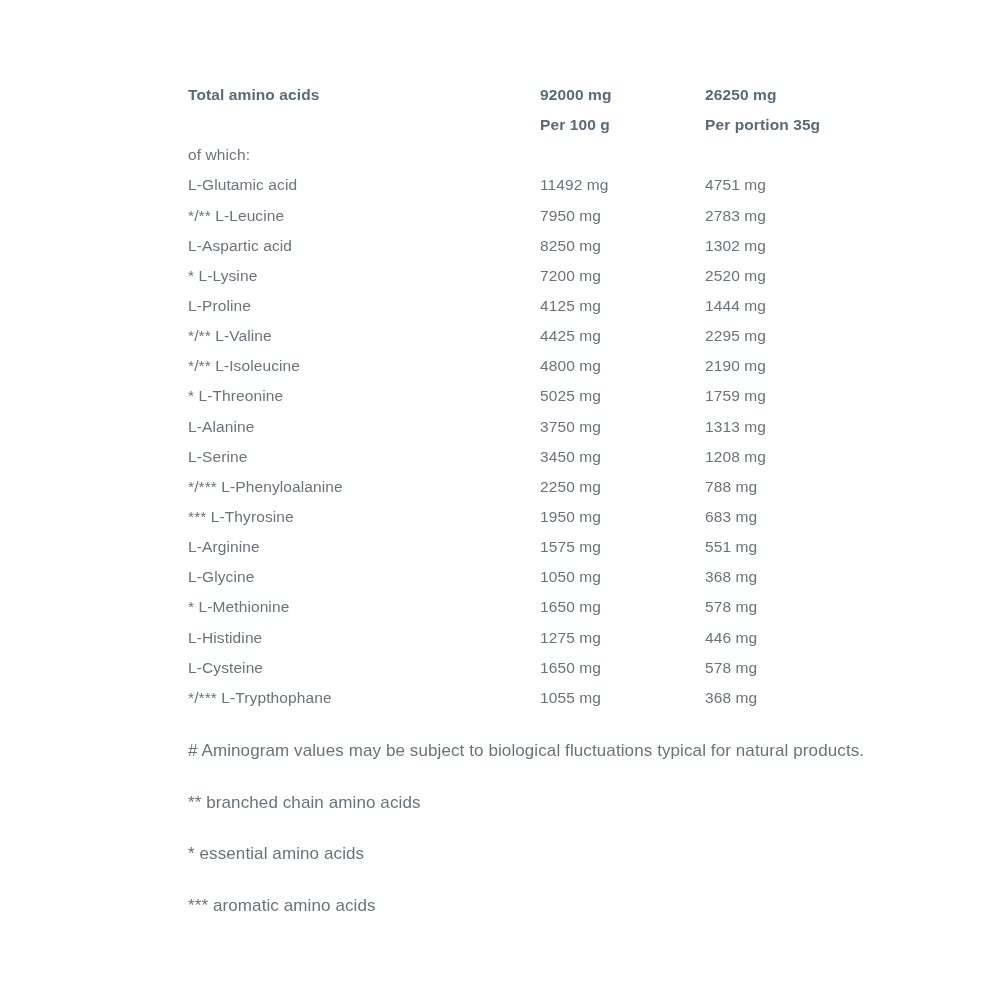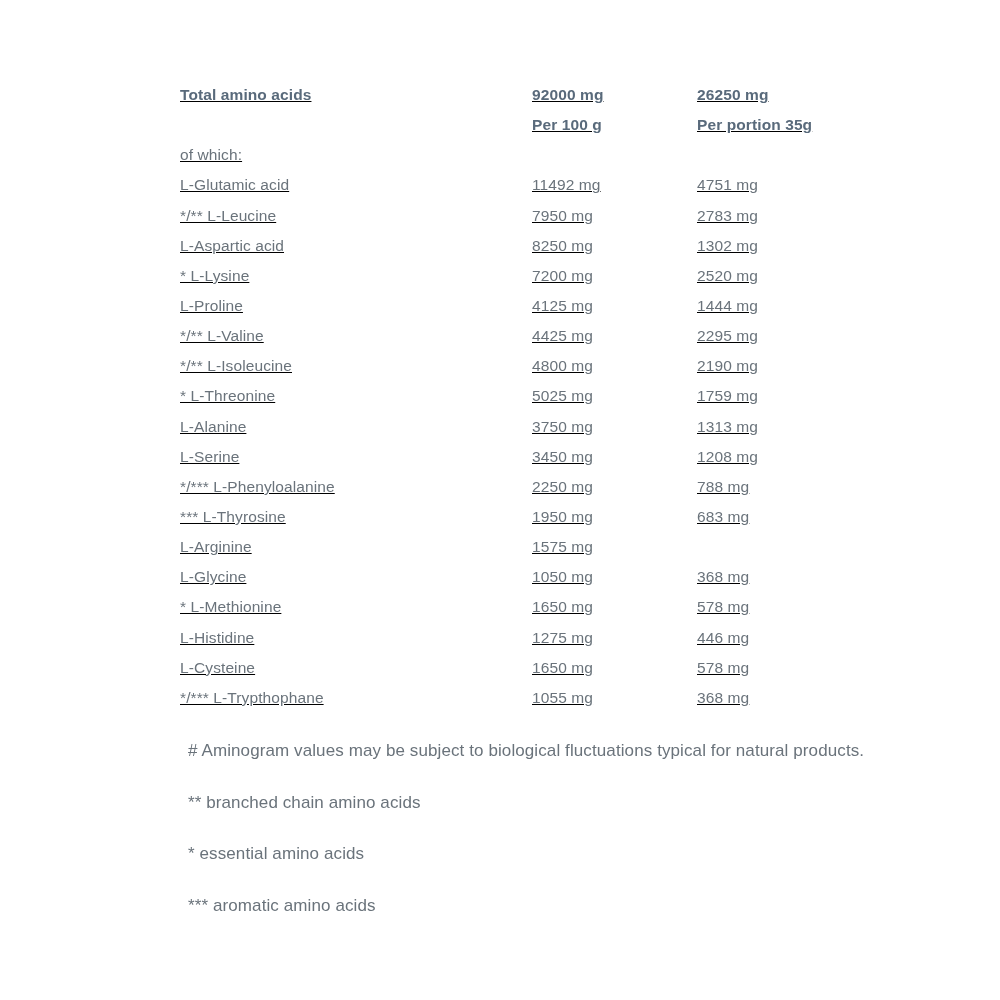--- a/index.html
+++ b/index.html
@@ -11,24 +11,23 @@
   }
   .page {
     position: relative;
     width: 1000px;
     height: 1000px;
     background: #ffffff;
     overflow: hidden;
   }
   .amino-table {
     position: absolute;
-    left: 180px;
+    left: 188px;
     top: 80px;
     width: 780px;
-    text-decoration: underline;
   }
   .row {
     display: grid;
     grid-template-columns: 352px 165px 250px;
     height: 30.15px;
     align-items: center;
   }
   .cell {
     font-size: 15.5px;
     line-height: 18px;
@@ -137,20 +136,21 @@
           <div class="cell">788 mg</div>
         </div>
         <div class="row">
           <div class="cell label">*** L-Thyrosine</div>
           <div class="cell">1950 mg</div>
           <div class="cell">683 mg</div>
         </div>
         <div class="row">
           <div class="cell label">L-Arginine</div>
           <div class="cell">1575 mg</div>
+          <div class="cell">551 mg</div>
         </div>
         <div class="row">
           <div class="cell label">L-Glycine</div>
           <div class="cell">1050 mg</div>
           <div class="cell">368 mg</div>
         </div>
         <div class="row">
           <div class="cell label">* L-Methionine</div>
           <div class="cell">1650 mg</div>
           <div class="cell">578 mg</div>

